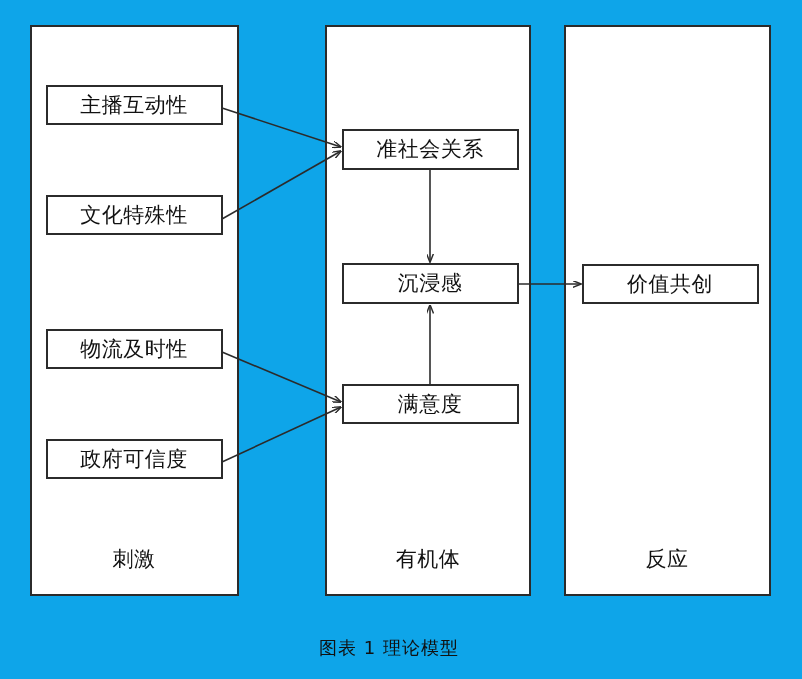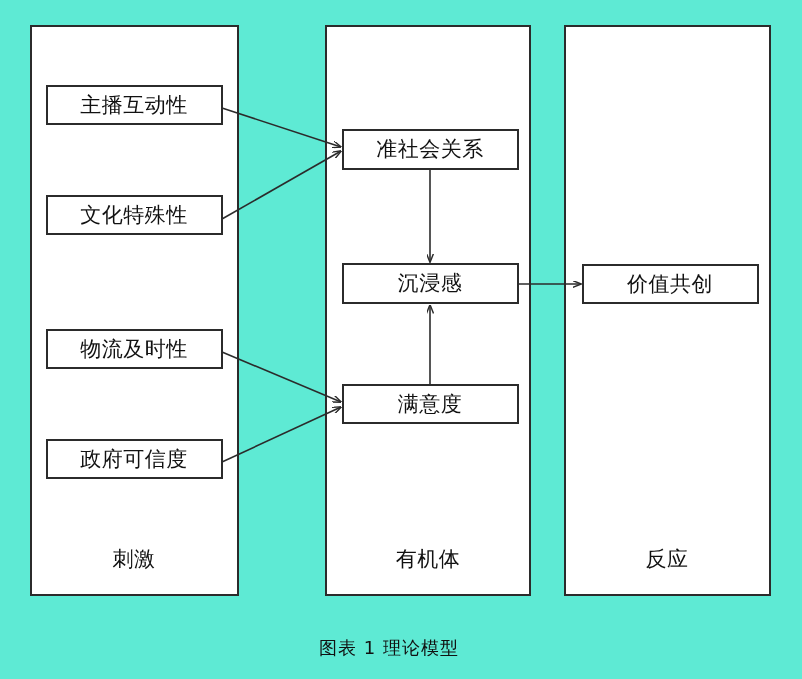--- a/index.html
+++ b/index.html
@@ -12,21 +12,21 @@
     width: 802px;
     height: 679px;
     font-family: "DejaVu Sans", "Liberation Sans", sans-serif;
     color: #000000;
     overflow: hidden;
   }
   #figure-root {
     position: relative;
     width: 802px;
     height: 679px;
-    background: #5eead4;
+    background: #0ea5e9;
   }
   svg#diagram {
     position: absolute;
     left: 0;
     top: 0;
     width: 802px;
     height: 679px;
     display: block;
   }
   .column-frame {

